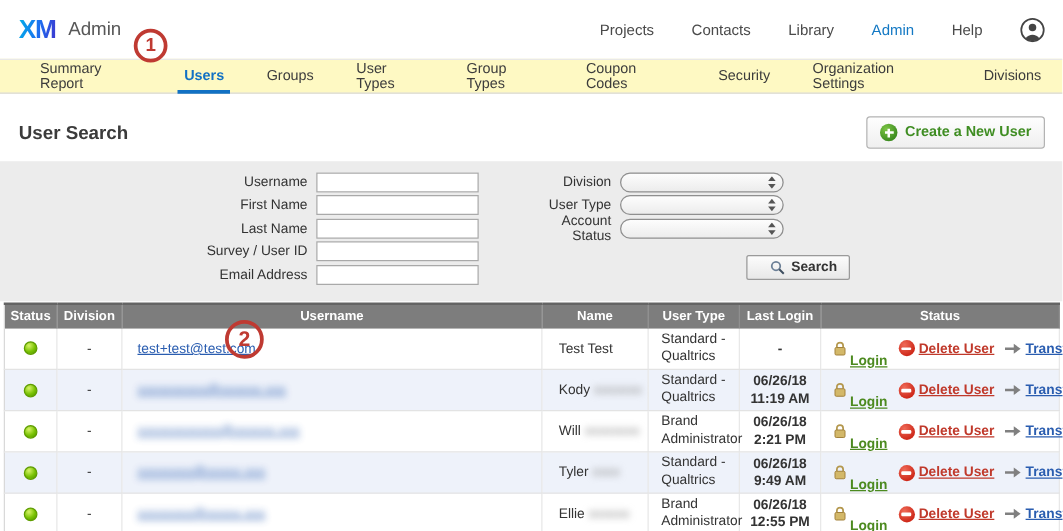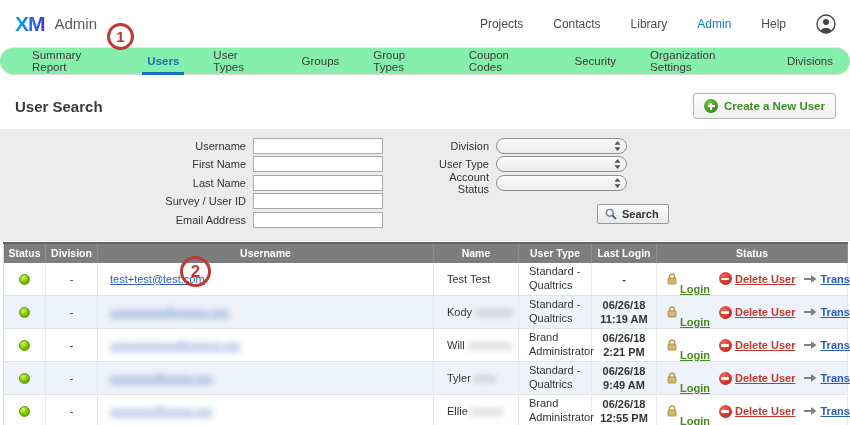--- a/index.html
+++ b/index.html
@@ -13,22 +13,22 @@
   .xm-logo { font-size:21px; font-weight:bold; letter-spacing:-1px;
     background:linear-gradient(100deg,#00b0e8 0%,#1e6cf0 55%,#4033cc 100%);
     -webkit-background-clip:text; background-clip:text; color:transparent; }
   .app-title { font-size:15px; color:#585858; }
   .top-nav { display:flex; align-items:center; gap:30px; }
   .top-nav a { font-size:12px; color:#4a4a4a; text-decoration:none; cursor:pointer; }
   .top-nav a.active { color:#1479c4; }
   .avatar { width:20px; height:20px; display:block; }
 
   
-  .tab-bar { height:28px; background:#86efac; border-top:1px solid #e8e8e8; border-bottom:1px solid #d9d9d9;
-    display:flex; align-items:stretch; padding-left:15px;border-radius:14px; }
+  .tab-bar { height:28px; background:#fef9c3; border-top:1px solid #e8e8e8; border-bottom:1px solid #d9d9d9;
+    display:flex; align-items:stretch; padding-left:15px; }
   .tab { font-size:11.5px; color:#3c3c3c; display:flex; align-items:center; padding:0 17px;
     cursor:pointer; position:relative; text-decoration:none; }
   .tab.active { color:#1271c4; font-weight:bold; }
   .tab.active::after { content:""; position:absolute; left:12px; right:12px; bottom:-1px; height:3px; background:#1271c4; }
 
   
   .page-head { display:flex; align-items:center; justify-content:space-between; padding:18px 14px 10px 15px; }
   .page-title { font-size:15px; font-weight:bold; color:#3b3b3b; }
   .create-btn { display:flex; align-items:center; gap:6px; border:1px solid #b3b3b3; border-radius:3px;
     background:linear-gradient(#fefefe,#efefef); padding:5px 10px; cursor:pointer; }
@@ -47,21 +47,21 @@
   .f-label { font-size:11px; color:#333; text-align:right; }
   .form-col-left .f-label { width:253px; padding-right:7px; }
   .form-col-right .f-label { width:71px; padding-right:7px; }
   .f-input { width:130px; height:16px; border:1px solid #a9a9a9; background:#fff; font-size:11px; padding:0 3px; }
   .f-select { width:131px; height:16px; border:1px solid #8f8f8f; border-radius:8px;
     background:linear-gradient(#fdfdfd,#ececec); display:flex; align-items:center; justify-content:flex-end;
     padding-right:5px; cursor:pointer; }
   .updown { display:block; width:7px; height:10px; }
   .search-row { margin-top:14px; padding-left:172px; }
   .search-btn { display:inline-flex; align-items:center; gap:5px; border:1px solid #9a9a9a; border-radius:2px;
-    background:linear-gradient(#fcfcfc,#e8e8e8); padding:3px 9px 3px 7px; cursor:pointer; }
+    background:linear-gradient(#fcfcfc,#e8e8e8); padding:3px 9px 3px 18px; cursor:pointer; }
   .search-btn .label { font-size:11px; font-weight:bold; color:#333; }
 
   
   .user-table { width:844px; margin-left:3px; border-collapse:collapse; table-layout:fixed; }
   .user-table th { background:#7d7d7d; border-top:2px solid #646464; border-right:1px solid #8f8f8f;
     color:#fff; font-size:10.5px; font-weight:bold; height:20px; text-align:center; }
   .user-table td { font-size:11px; color:#333; height:33px; border-bottom:1px solid #e3e3e3;
     border-right:1px solid #e8e8e8; background:#fff; vertical-align:middle; }
   .user-table td:first-child, .user-table th:first-child { border-left:1px solid #d9d9d9; }
   tr.alt td { background:#eef2fa; }
@@ -114,22 +114,22 @@
         <circle cx="10" cy="8" r="3" fill="#444"></circle>
         <path d="M4.5 16.5 a7 7 0 0 1 11 0 A9 9 0 0 1 10 19 A9 9 0 0 1 4.5 16.5 Z" fill="#444"></path>
       </svg>
     </span>
   </div>
 </div>
 
 <div class="tab-bar">
   <a class="tab">Summary Report</a>
   <a class="tab active">Users</a>
+  <a class="tab">Groups</a>
   <a class="tab">User Types</a>
-  <a class="tab">Groups</a>
   <a class="tab">Group Types</a>
   <a class="tab">Coupon Codes</a>
   <a class="tab">Security</a>
   <a class="tab">Organization Settings</a>
   <a class="tab">Divisions</a>
 </div>
 
 <div class="page-head">
   <div class="page-title">User Search</div>
   <button class="create-btn">

